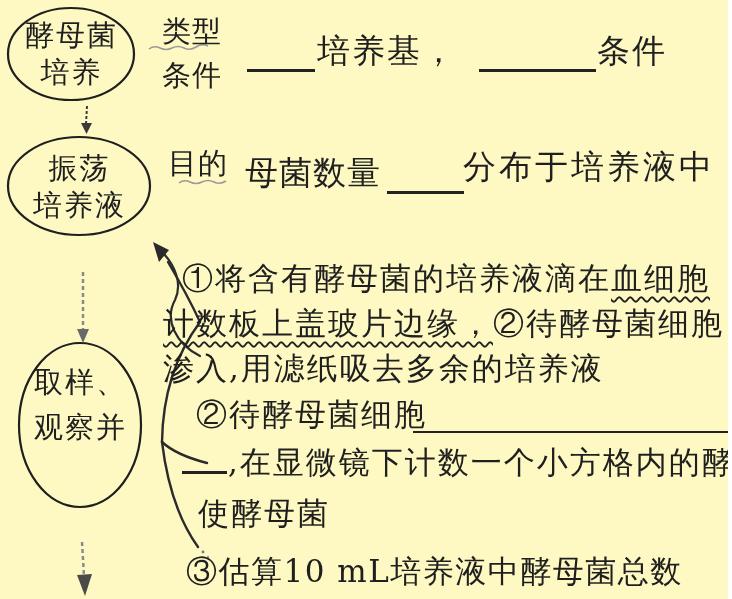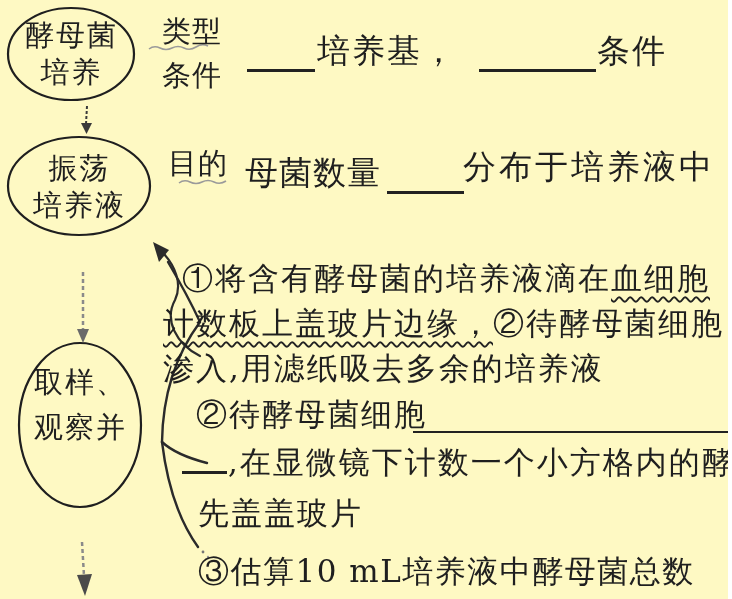--- a/index.html
+++ b/index.html
@@ -116,17 +116,17 @@
   </div>
   <div class="txt step-line" style="left:163px;top:303px;">
     <span class="wavy">计数板上盖玻片边缘，</span><span>②待酵母菌细胞</span>
   </div>
   <div class="txt step-line" style="left:163px;top:348px;">渗入,用滤纸吸去多余的培养液</div>
 
   <div class="txt step-line" style="left:196px;top:394px;">②待酵母菌细胞</div>
   <div class="blank" style="left:413px;top:418px;width:316px;border-bottom-width:2.5px;"></div>
   <div class="blank" style="left:182px;top:458px;width:45px;"></div>
   <div class="txt step-line" style="left:228px;top:442px;">,在显微镜下计数一个小方格内的酵</div>
-  <div class="txt step-line" style="left:198px;top:493px;">先盖盖玻片</div>
+  <div class="txt step-line" style="left:198px;top:493px;">使酵母菌</div>
 
-  <div class="txt step-line" style="left:198px;top:551px;letter-spacing:1.5px;">③估算10 mL培养液中酵母菌总数</div>
+  <div class="txt step-line" style="left:186px;top:551px;letter-spacing:1.5px;">③估算10 mL培养液中酵母菌总数</div>
 
 </div>
 
 </body></html>

